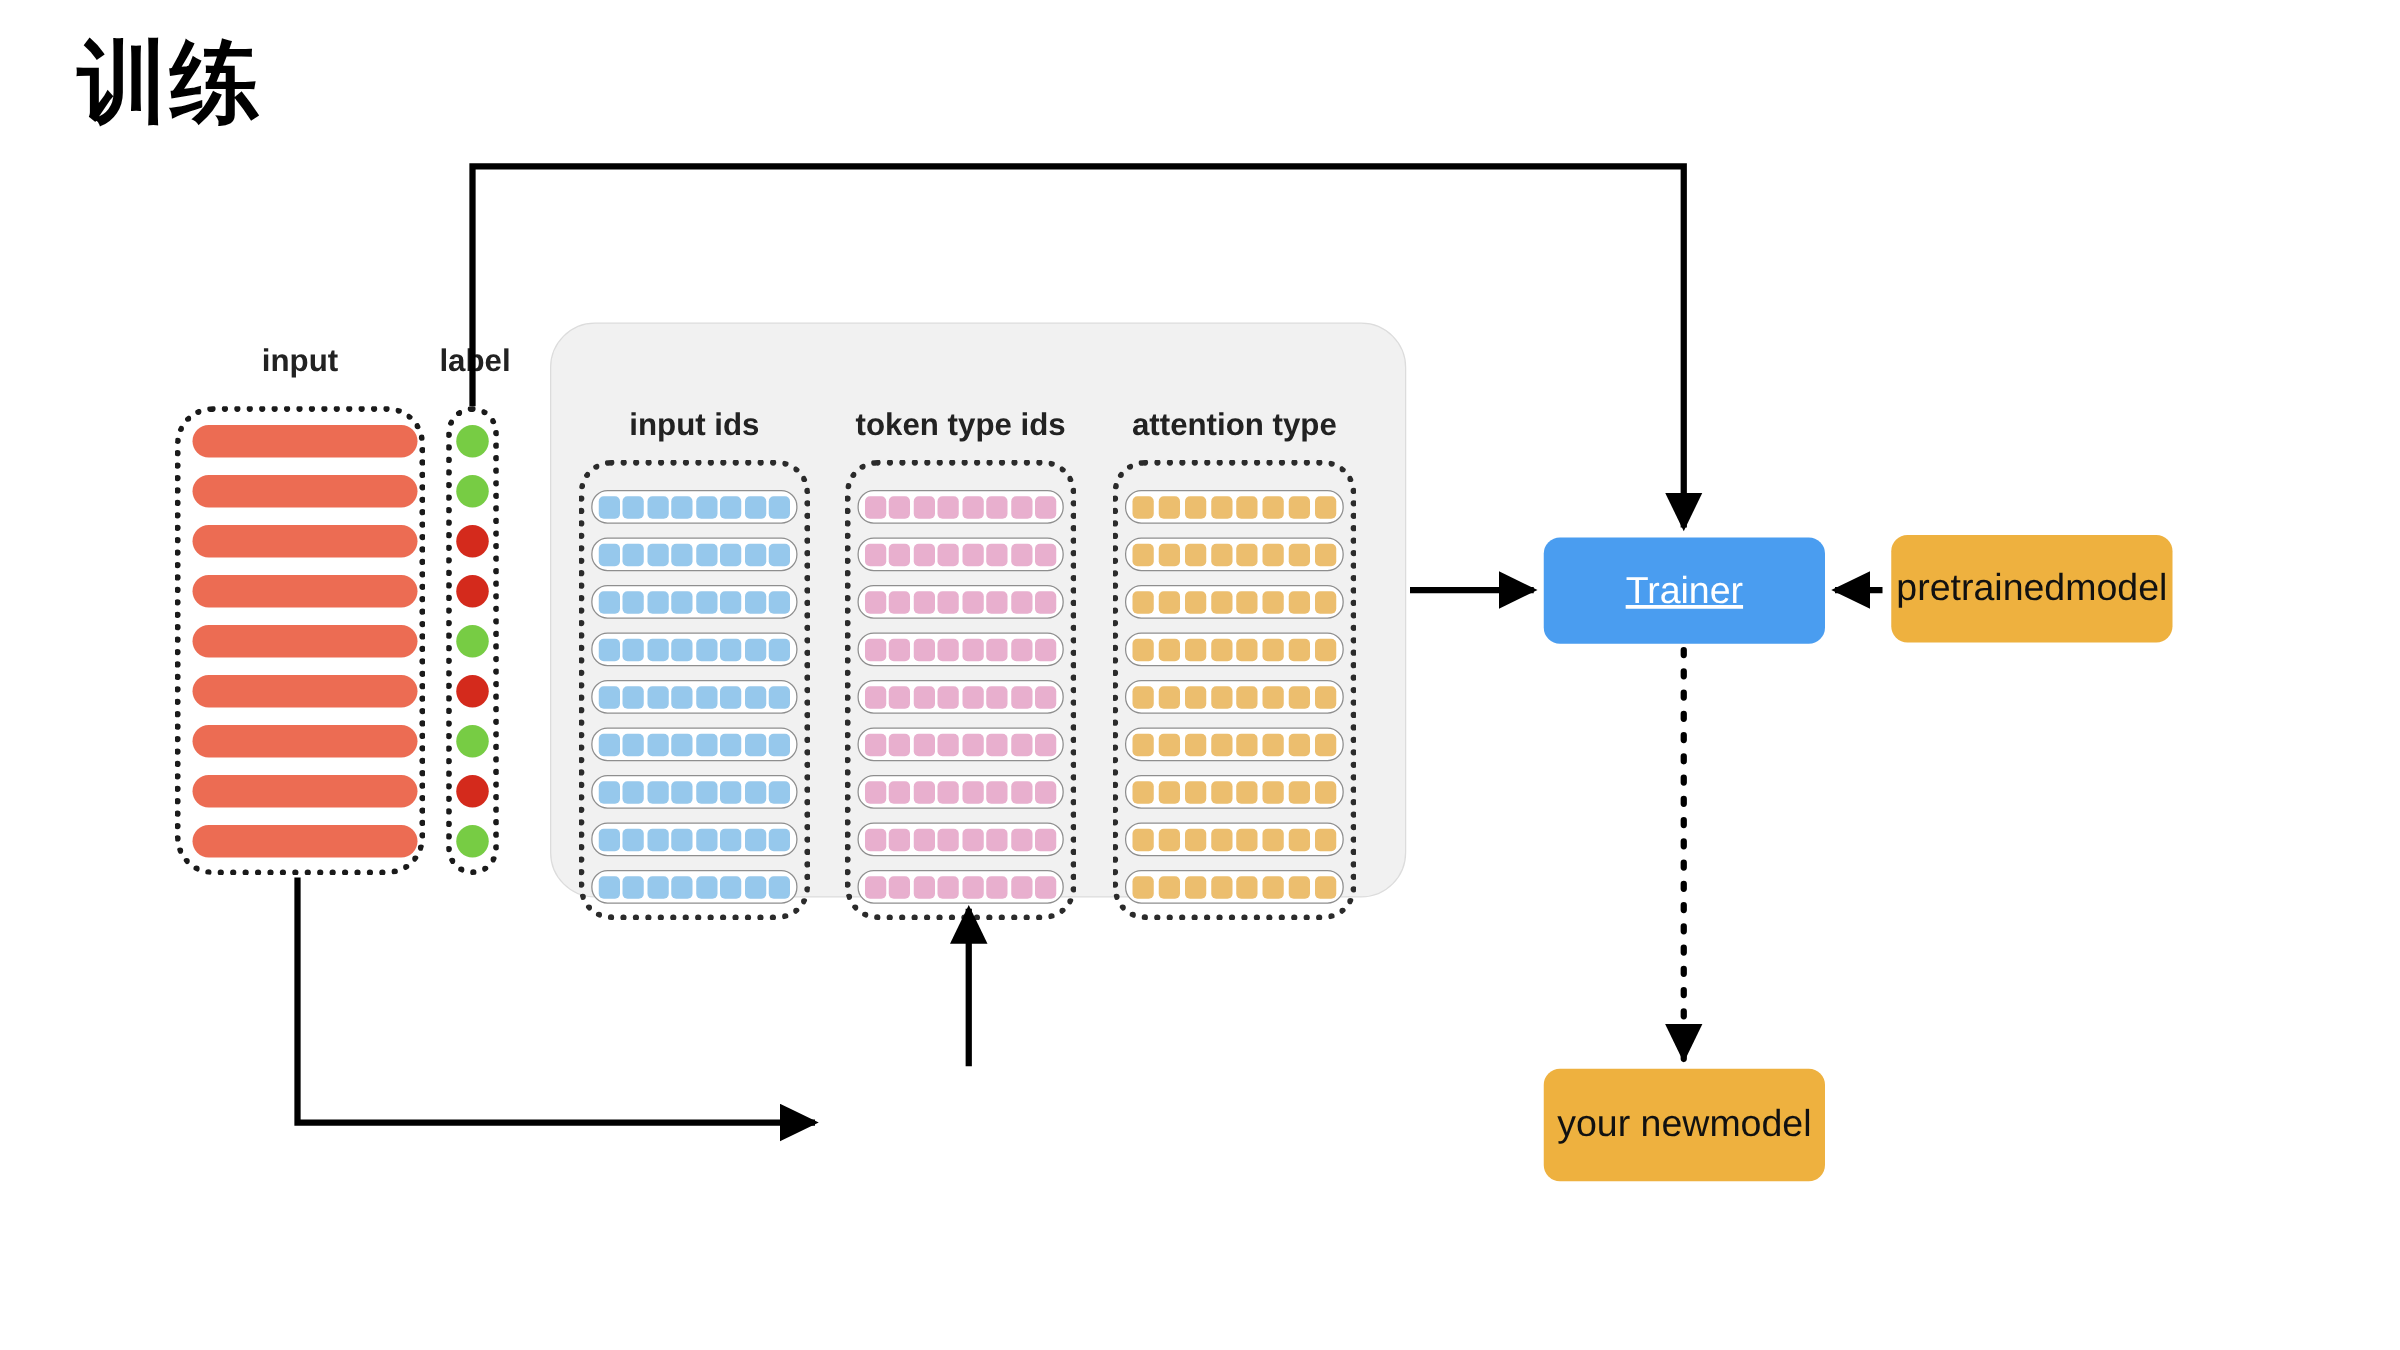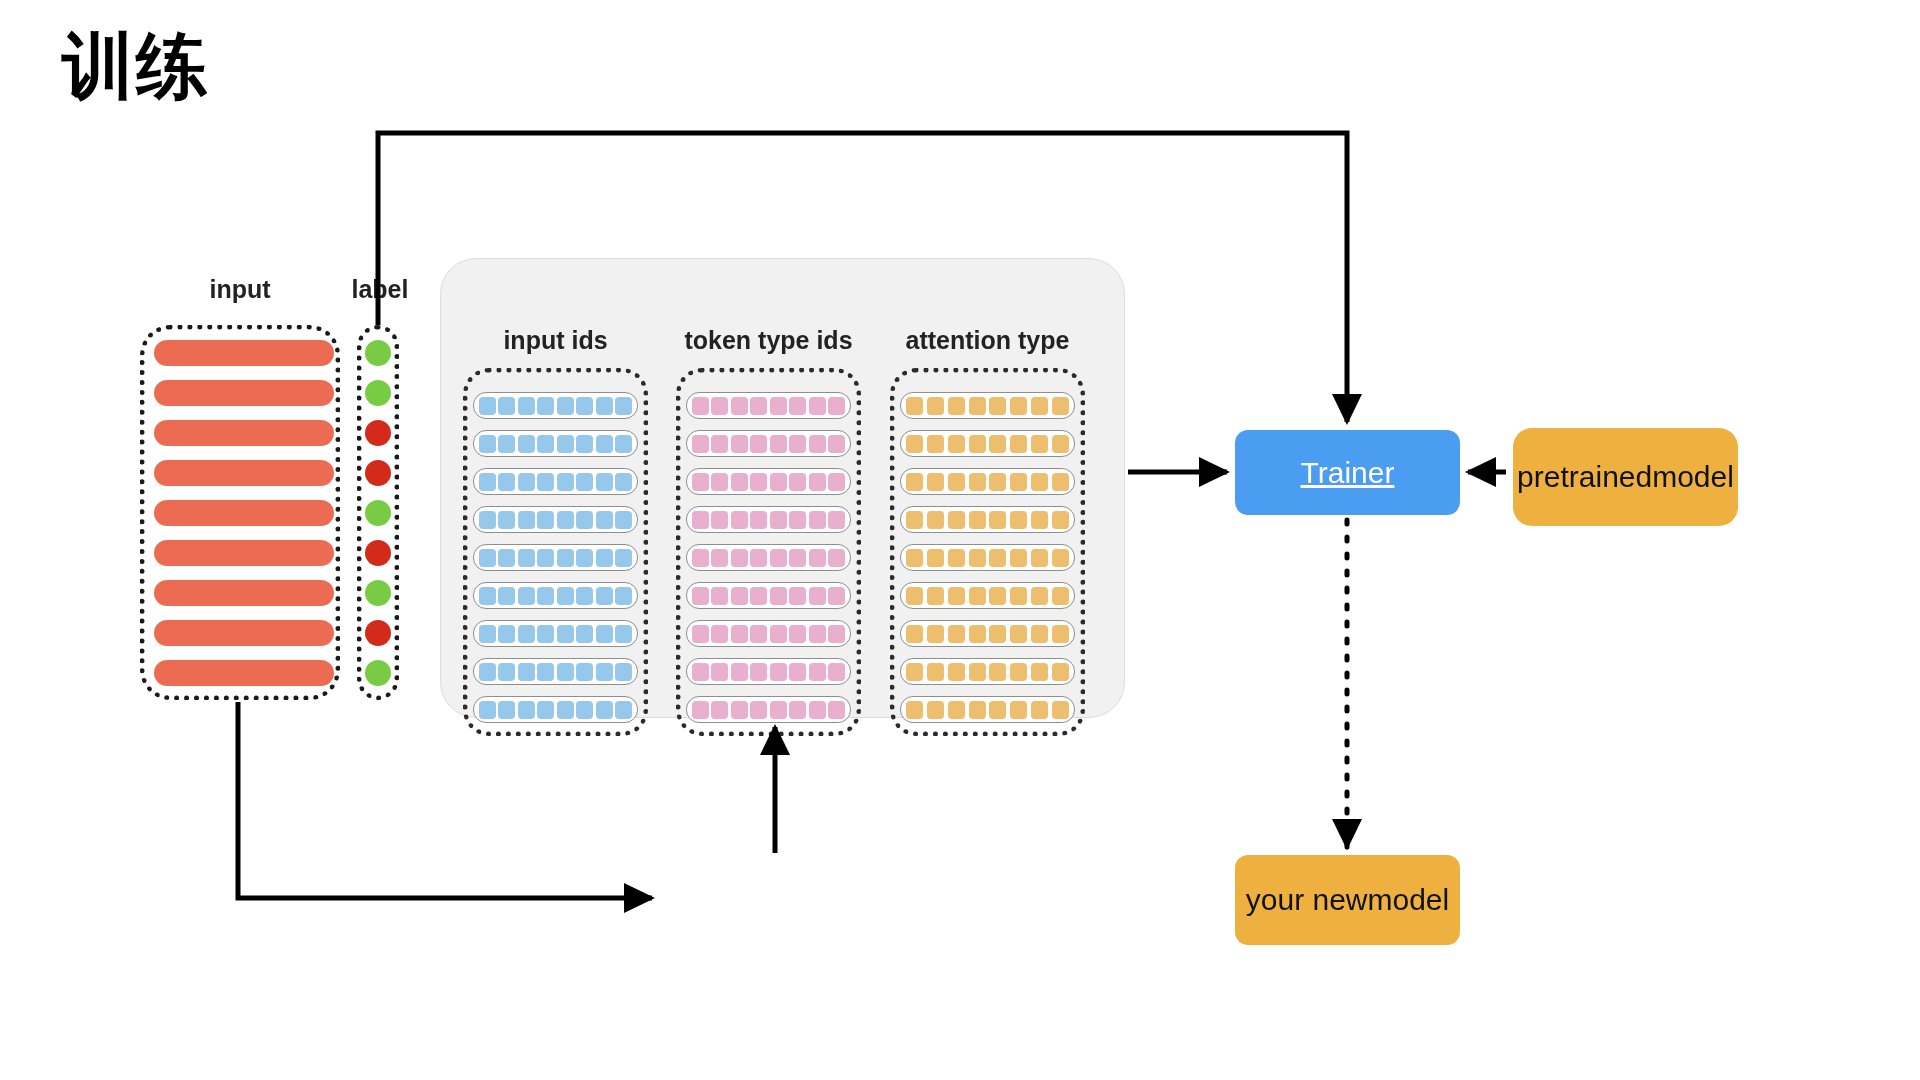--- a/index.html
+++ b/index.html
@@ -84,21 +84,21 @@
     border-radius:13px;
     display:flex;align-items:center;justify-content:center;
     text-align:center;line-height:1.18;
     font-size:30px;
   }
   .node.blue{background:#4a9df0;color:#ffffff;}
   .node.amber{background:#eeb13f;color:#111111;}
 
   #tokenizer-node{left:660px;top:855px;width:230px;height:88px;}
   #trainer-node{left:1235px;top:430px;width:225px;height:85px;text-decoration:underline;}
-  #pretrained-node{left:1513px;top:428px;width:225px;height:98px;border-radius:19px;}
+  #pretrained-node{left:1513px;top:428px;width:225px;height:86px;}
   #newmodel-node{left:1235px;top:855px;width:225px;height:90px;}
 
   
   svg#links{position:absolute;left:0;top:0;width:1920px;height:1080px;pointer-events:none;}
 </style>
 </head>
 <body>
 
 <div id="stage">
 

